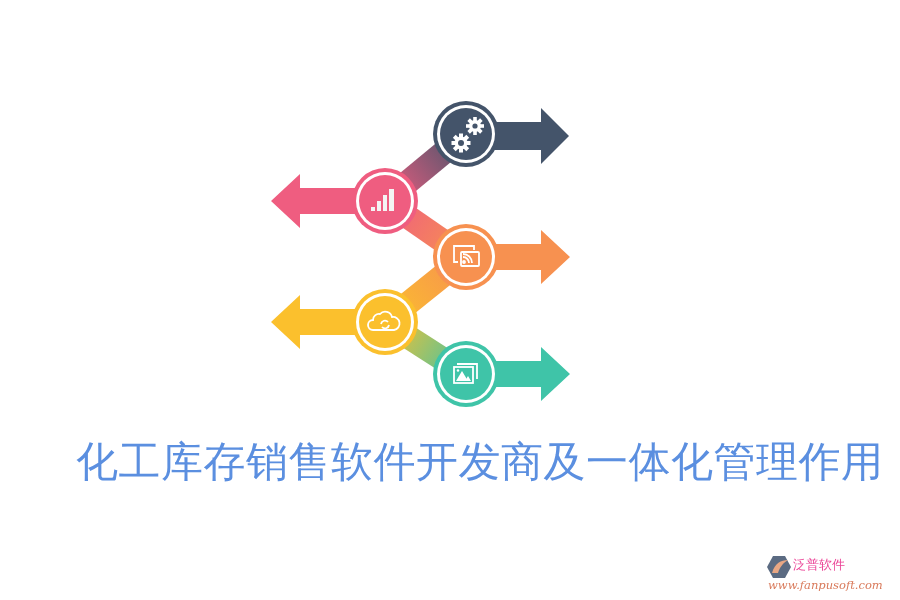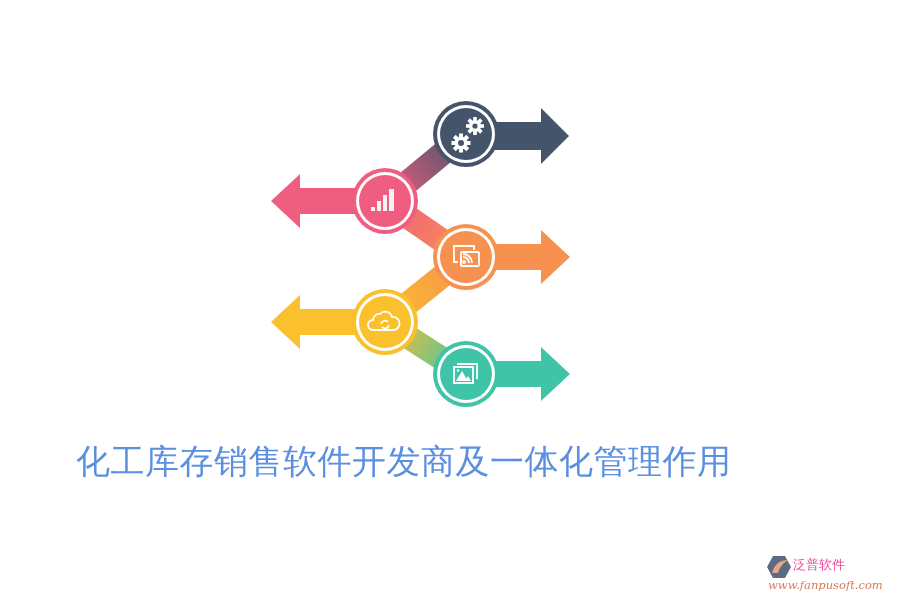--- a/index.html
+++ b/index.html
@@ -1,20 +1,20 @@
 <!DOCTYPE html>
 <html><head>
   <meta charset="utf-8">
   <style>
     html, body { margin: 0; padding: 0; }
     body { width: 900px; height: 600px; background: #ffffff; position: relative; overflow: hidden; font-family: "DejaVu Sans", sans-serif; }
     #diagram { position: absolute; left: 0; top: 0; width: 900px; height: 430px; }
     .title {
       position: absolute; left: 76px; top: 440px; width: 760px;
-      font-family: Liberation Serif, serif; font-size: 34px; line-height: 44px;
+      font-family: Liberation Serif, serif; font-size: 42px; line-height: 44px;
       color: #5b8fe0; letter-spacing: 0.5px; white-space: nowrap;
     }
     .logo { position: absolute; left: 766px; top: 553px; width: 130px; height: 40px; }
     .logo-icon { position: absolute; left: 0; top: 2px; width: 26px; height: 24px; }
     .logo-name { position: absolute; left: 27px; top: 0; font-family: "DejaVu Sans", sans-serif; font-size: 13px; line-height: 24px; color: #ec4899; white-space: nowrap; }
     .logo-url { position: absolute; left: 2px; top: 25px; font-family: "DejaVu Serif", serif; font-size: 11.5px; line-height: 14px; color: #d97a5b; white-space: nowrap; font-style: italic; }
   </style>
 </head>
 <body>
 

